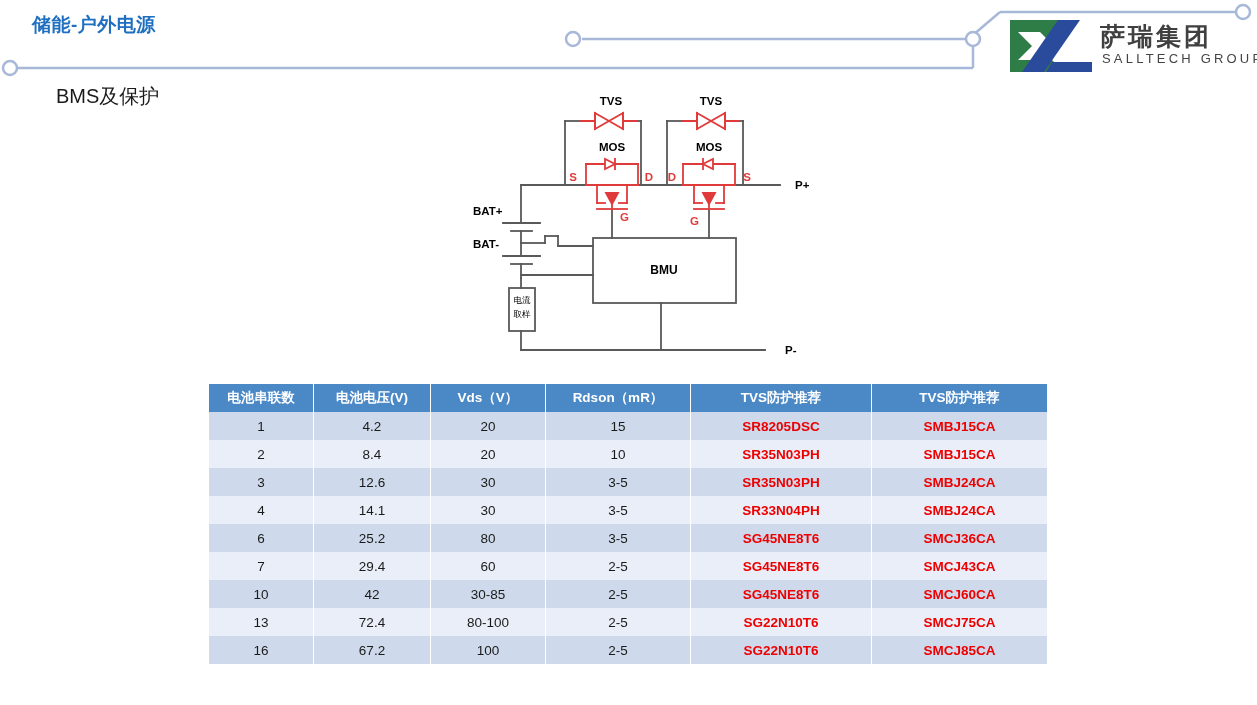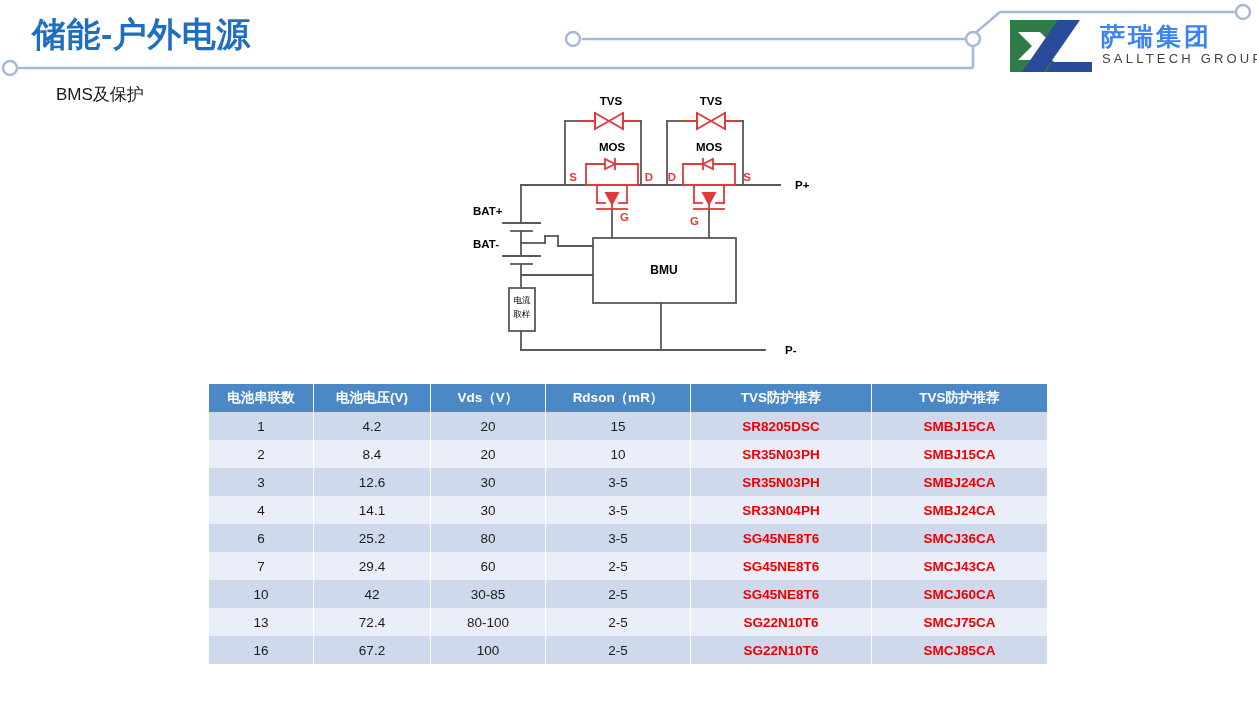--- a/index.html
+++ b/index.html
@@ -14,32 +14,32 @@
     overflow: hidden;
     font-family: "Liberation Sans", "DejaVu Sans", sans-serif;
     color: #000;
   }
 
   
   #slide-title {
     position: absolute;
     left: 32px;
     top: 12px;
-    font-size: 34px;
+    font-size: 19px;
     font-weight: bold;
     color: #1F6FC0;
     letter-spacing: 0.5px;
     white-space: nowrap;
   }
 
   #subtitle {
     position: absolute;
     left: 56px;
     top: 83px;
-    font-size: 17px;
+    font-size: 20px;
     color: #1a1a1a;
     white-space: nowrap;
   }
 
   
   #header-decor {
     position: absolute;
     left: 0;
     top: 0;
     width: 1257px;
@@ -56,21 +56,21 @@
     height: 58px;
   }
   #logo-mark { position: absolute; left: 0; top: 0; width: 86px; height: 56px; }
   #logo-text-cn {
     position: absolute;
     left: 92px;
     top: 2px;
     font-size: 25px;
     font-weight: bold;
     letter-spacing: 3px;
-    color: #3b82f6;
+    color: #404040;
     white-space: nowrap;
   }
   #logo-text-en {
     position: absolute;
     left: 94px;
     top: 33px;
     font-size: 13px;
     letter-spacing: 3.2px;
     color: #444;
     white-space: nowrap;

